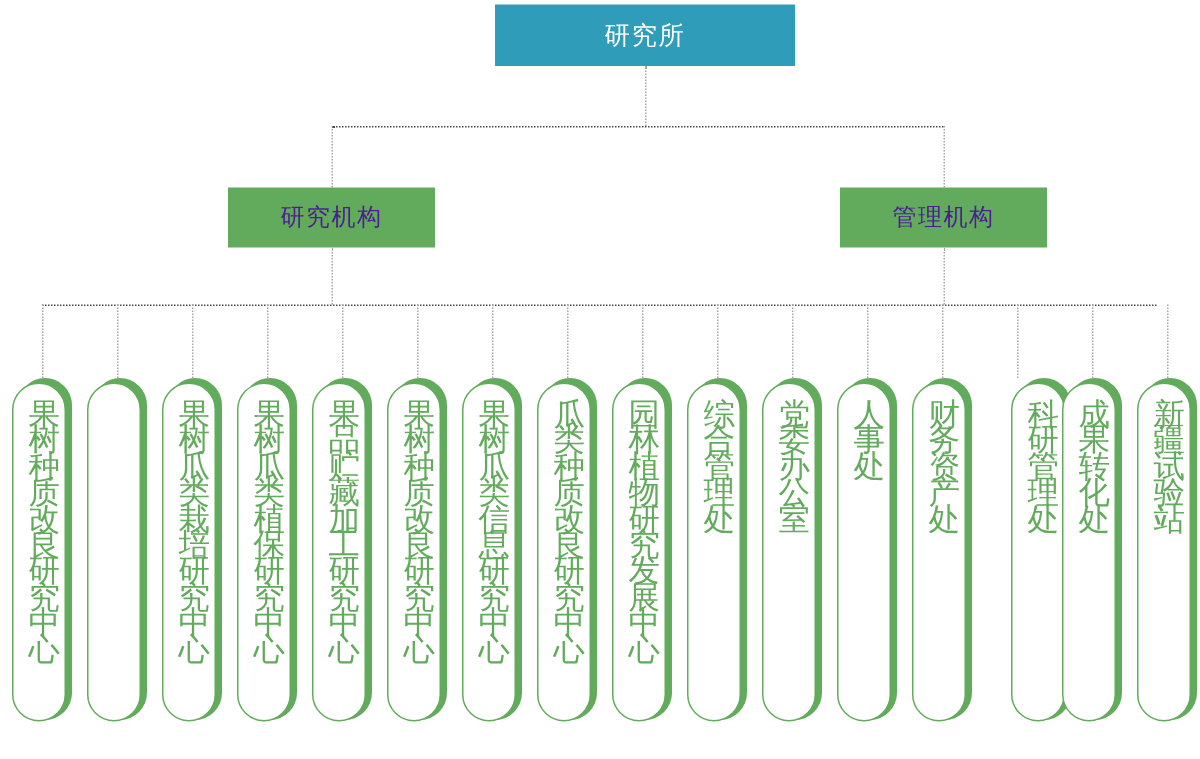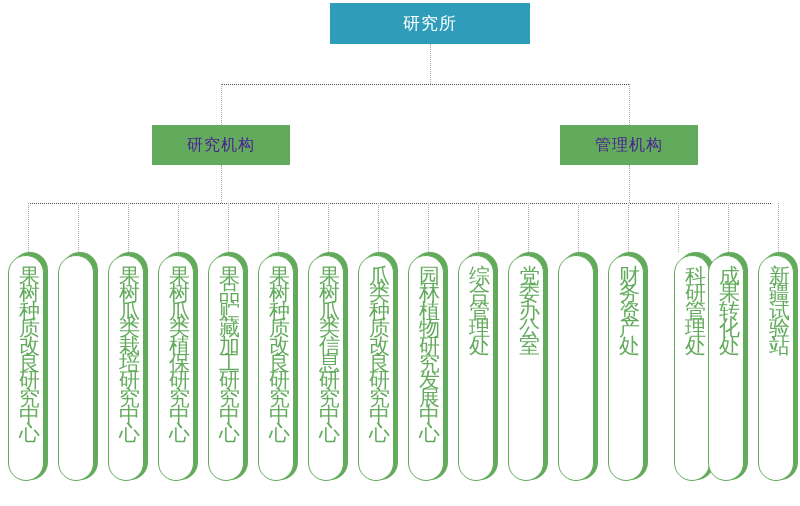--- a/index.html
+++ b/index.html
@@ -180,20 +180,21 @@
         <div class="vtext">综合管理处</div>
       </div>
       <div class="leaf-wrap" style="left: 508px; top: 252px;">
         <div class="leaf-shadow"></div>
         <div class="leaf-box"></div>
         <div class="vtext">党委办公室</div>
       </div>
       <div class="leaf-wrap" style="left: 558px; top: 252px;">
         <div class="leaf-shadow"></div>
         <div class="leaf-box"></div>
+        <div class="vtext">人事处</div>
       </div>
       <div class="leaf-wrap" style="left: 608px; top: 252px;">
         <div class="leaf-shadow"></div>
         <div class="leaf-box"></div>
         <div class="vtext">财务资产处</div>
       </div>
       <div class="leaf-wrap" style="left: 658px; top: 252px; margin-left: 16px;">
         <div class="leaf-shadow"></div>
         <div class="leaf-box"></div>
         <div class="vtext">科研管理处</div>

